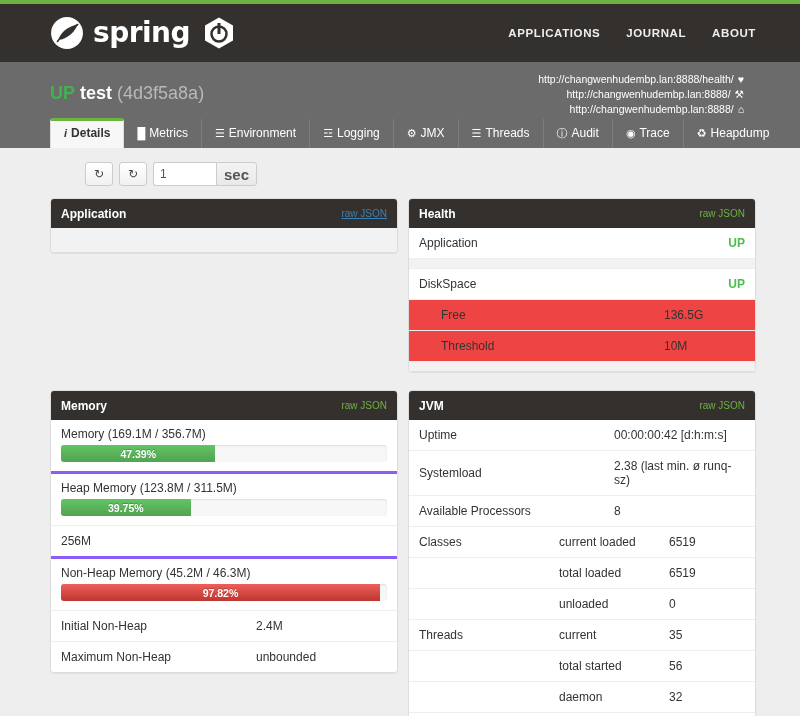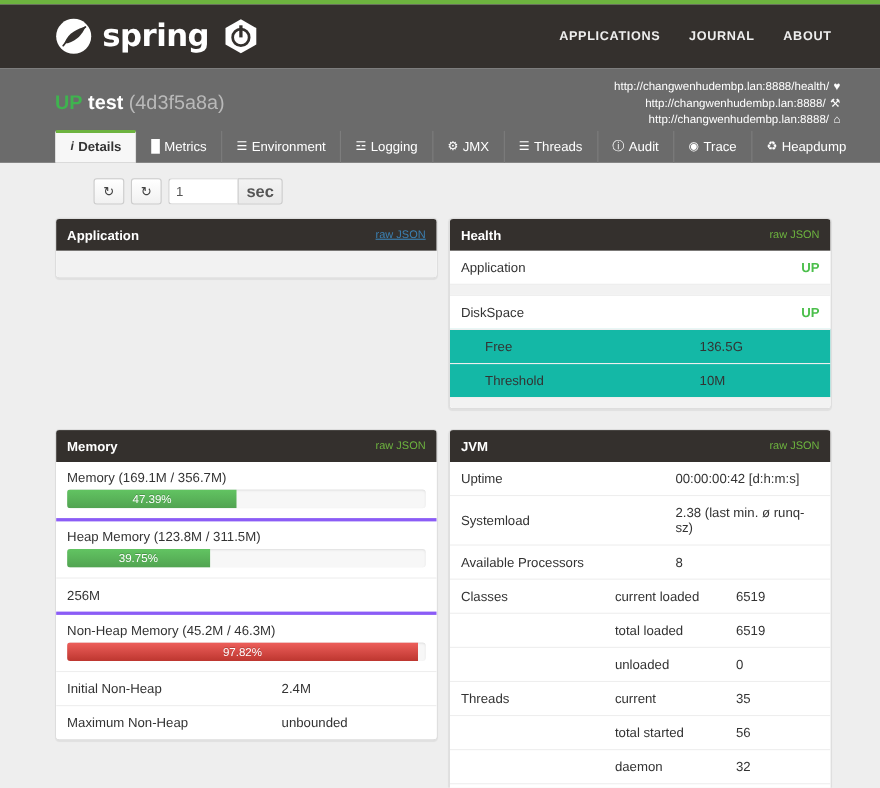--- a/index.html
+++ b/index.html
@@ -57,21 +57,21 @@
   .app-title {
     font-size: 18px;
     line-height: 22px;
     padding-top: 6px;
   }
   .app-status { color: #3fb34f; font-weight: bold; }
   .app-name { color: #ffffff; font-weight: bold; margin-top: 36px; }
   .app-id { color: #b9b9b9; font-weight: normal; }
   .url-list {
     position: absolute;
-    right: 36px;
+    right: 56px;
     top: 10px;
     text-align: right;
     font-size: 10.5px;
     color: #ffffff;
     line-height: 15px;
   }
   .url-row { white-space: nowrap; }
   .url-row .gl { display: inline-block; margin-left: 4px; }
 
   
@@ -198,21 +198,21 @@
 
   .row {
     display: flex;
     align-items: center;
     border-top: 1px solid #eeeeee;
     padding: 8px 10px;
     font-size: 12px;
     min-height: 30px;
   }
   .row:first-child { border-top: none; }
-  .row.alt { background: #14b8a6; }
+  .row.alt { background: #ef4444; gap: 28px; }
   .row .k { flex: 0 0 auto; }
   .row .v { margin-left: auto; }
   .row.kv3 .k { flex: 0 0 140px; }
   .row.kv3 .m { flex: 0 0 110px; }
   .row.kv3 .n { flex: 1; }
   .row .v.up { color: #4bbf4b; font-weight: bold; font-size: 12px; }
   .row.indent1 { }
   .row.indent2 { padding-left: 32px; }
   .spacer-row { height: 10px; background: #f2f2f2; border-top: 1px solid #eeeeee; }
   .kv-label { flex: 0 0 195px; }
@@ -229,21 +229,21 @@
     box-shadow: inset 0 1px 2px rgba(0,0,0,0.1);
     overflow: hidden;
   }
   .pbar-fill {
     height: 100%;
     display: flex;
     align-items: center;
     justify-content: center;
     color: #ffffff;
     font-size: 10.5px;
-    font-weight: normal;
+    font-weight: bold;
     text-shadow: 0 -1px 0 rgba(0,0,0,0.2);
     text-align: right;
   }
   .pbar-fill.green { background: linear-gradient(to bottom, #62c462, #51a351); }
   .pbar-fill.red { background: linear-gradient(to bottom, #ee5f5b, #bd362f); }
 </style>
 </head>
 <body>
 
 <div class="top-strip"></div>

